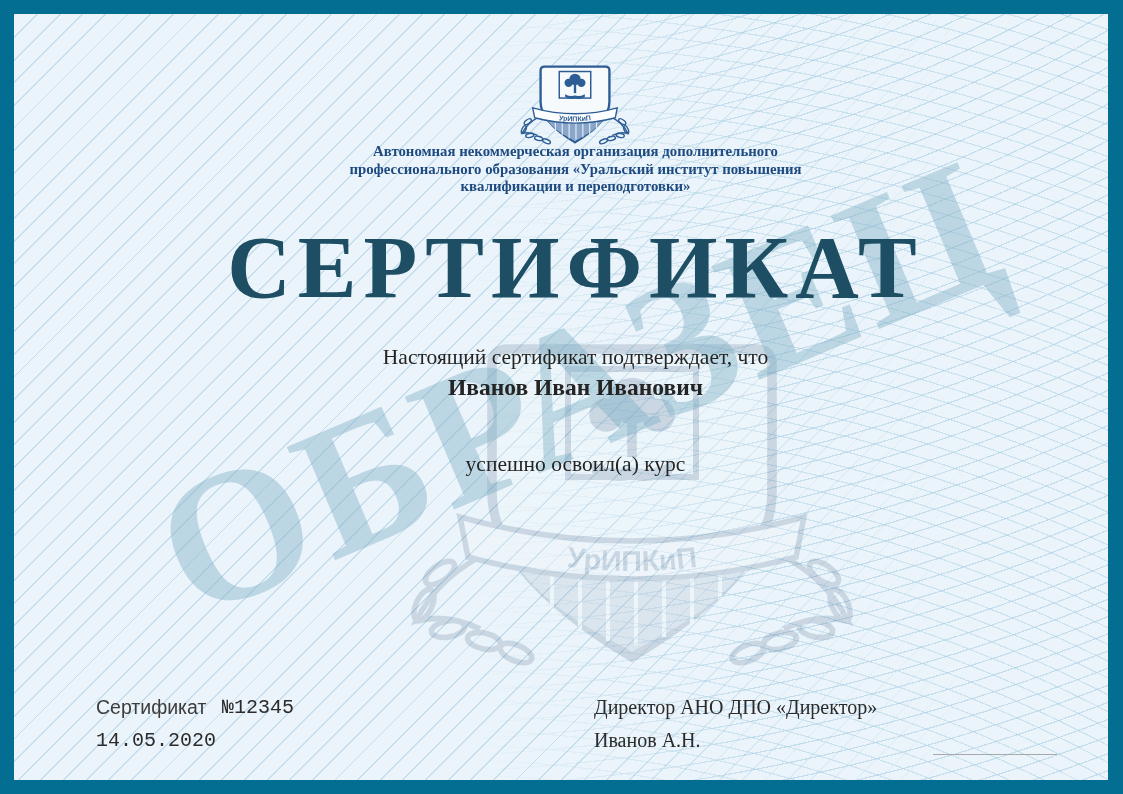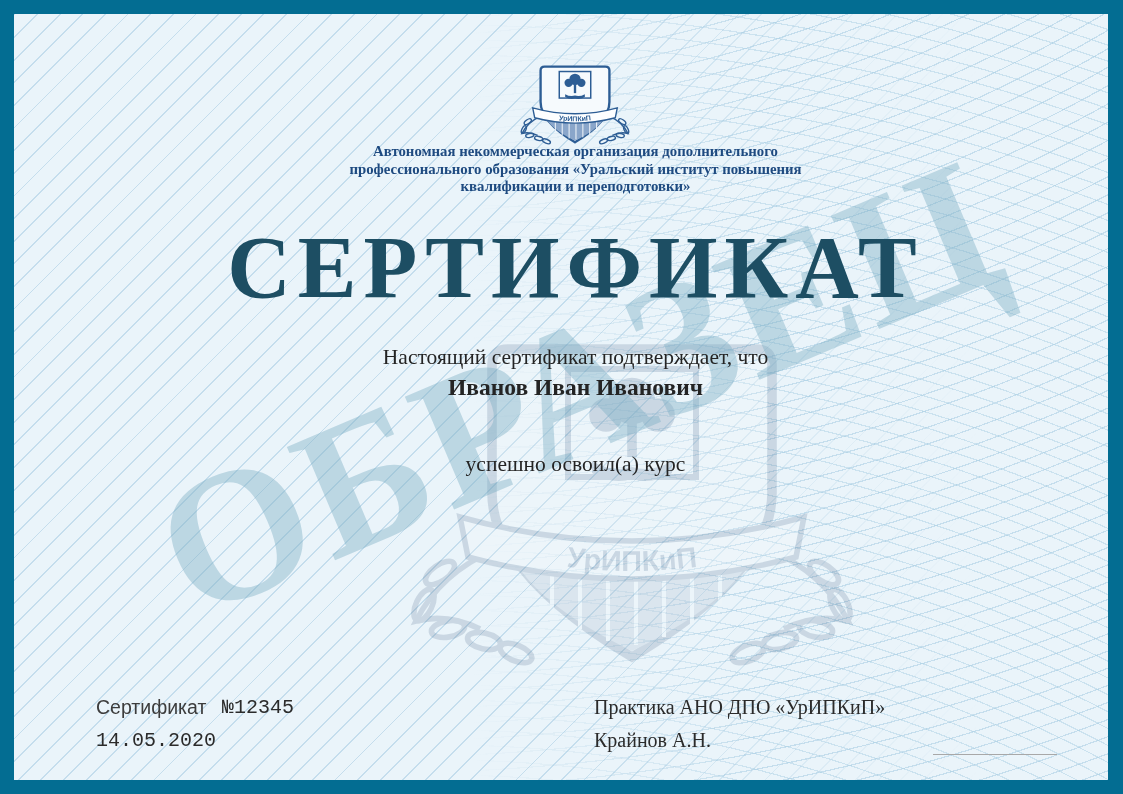--- a/index.html
+++ b/index.html
@@ -193,19 +193,19 @@
       <div class="row">
         <span class="lbl">Сертификат</span>
         <span class="val">№12345</span>
       </div>
       <div class="row">
         <span class="val">14.05.2020</span>
       </div>
     </div>
 
     <div class="sig">
-      <div>Практика АНО ДПО «УрИПКиП»</div>
-      <div>Крайнов А.Н.</div>
+      <div>Директор АНО ДПО «Директор»</div>
+      <div>Иванов А.Н.</div>
     </div>
     <div class="sig-line"></div>
 
   </div>
 </div>
 
 </body></html>

